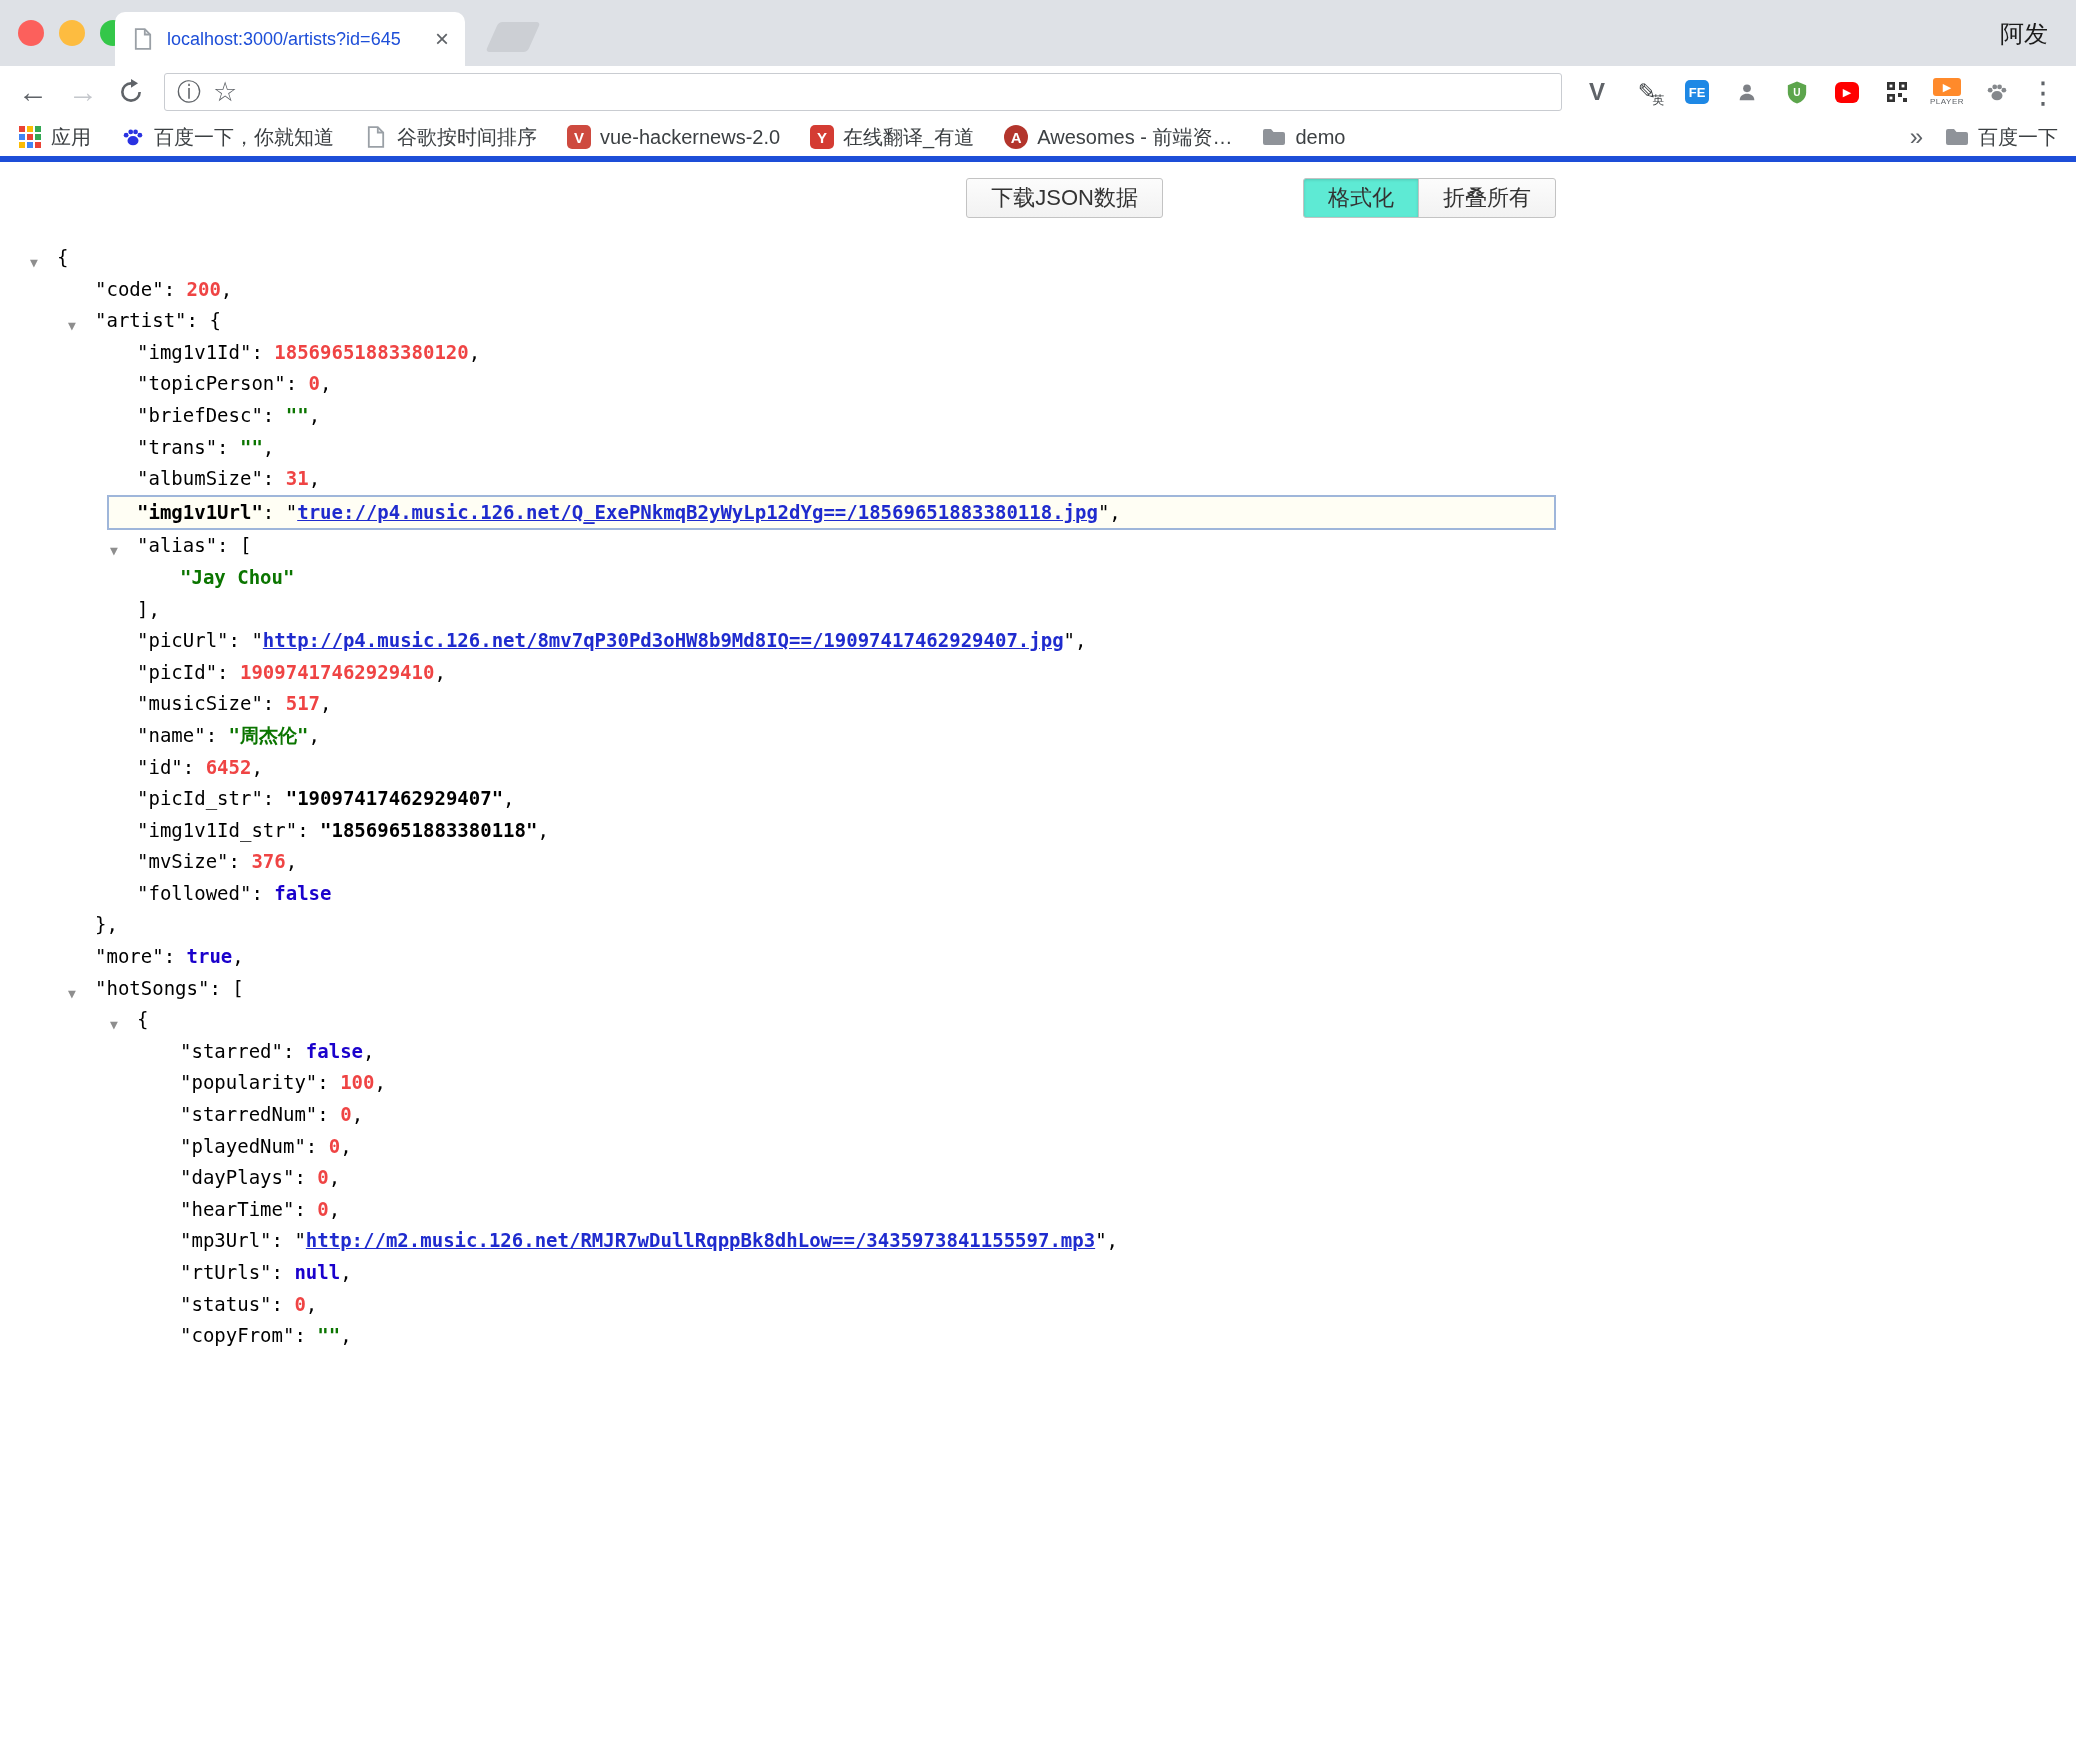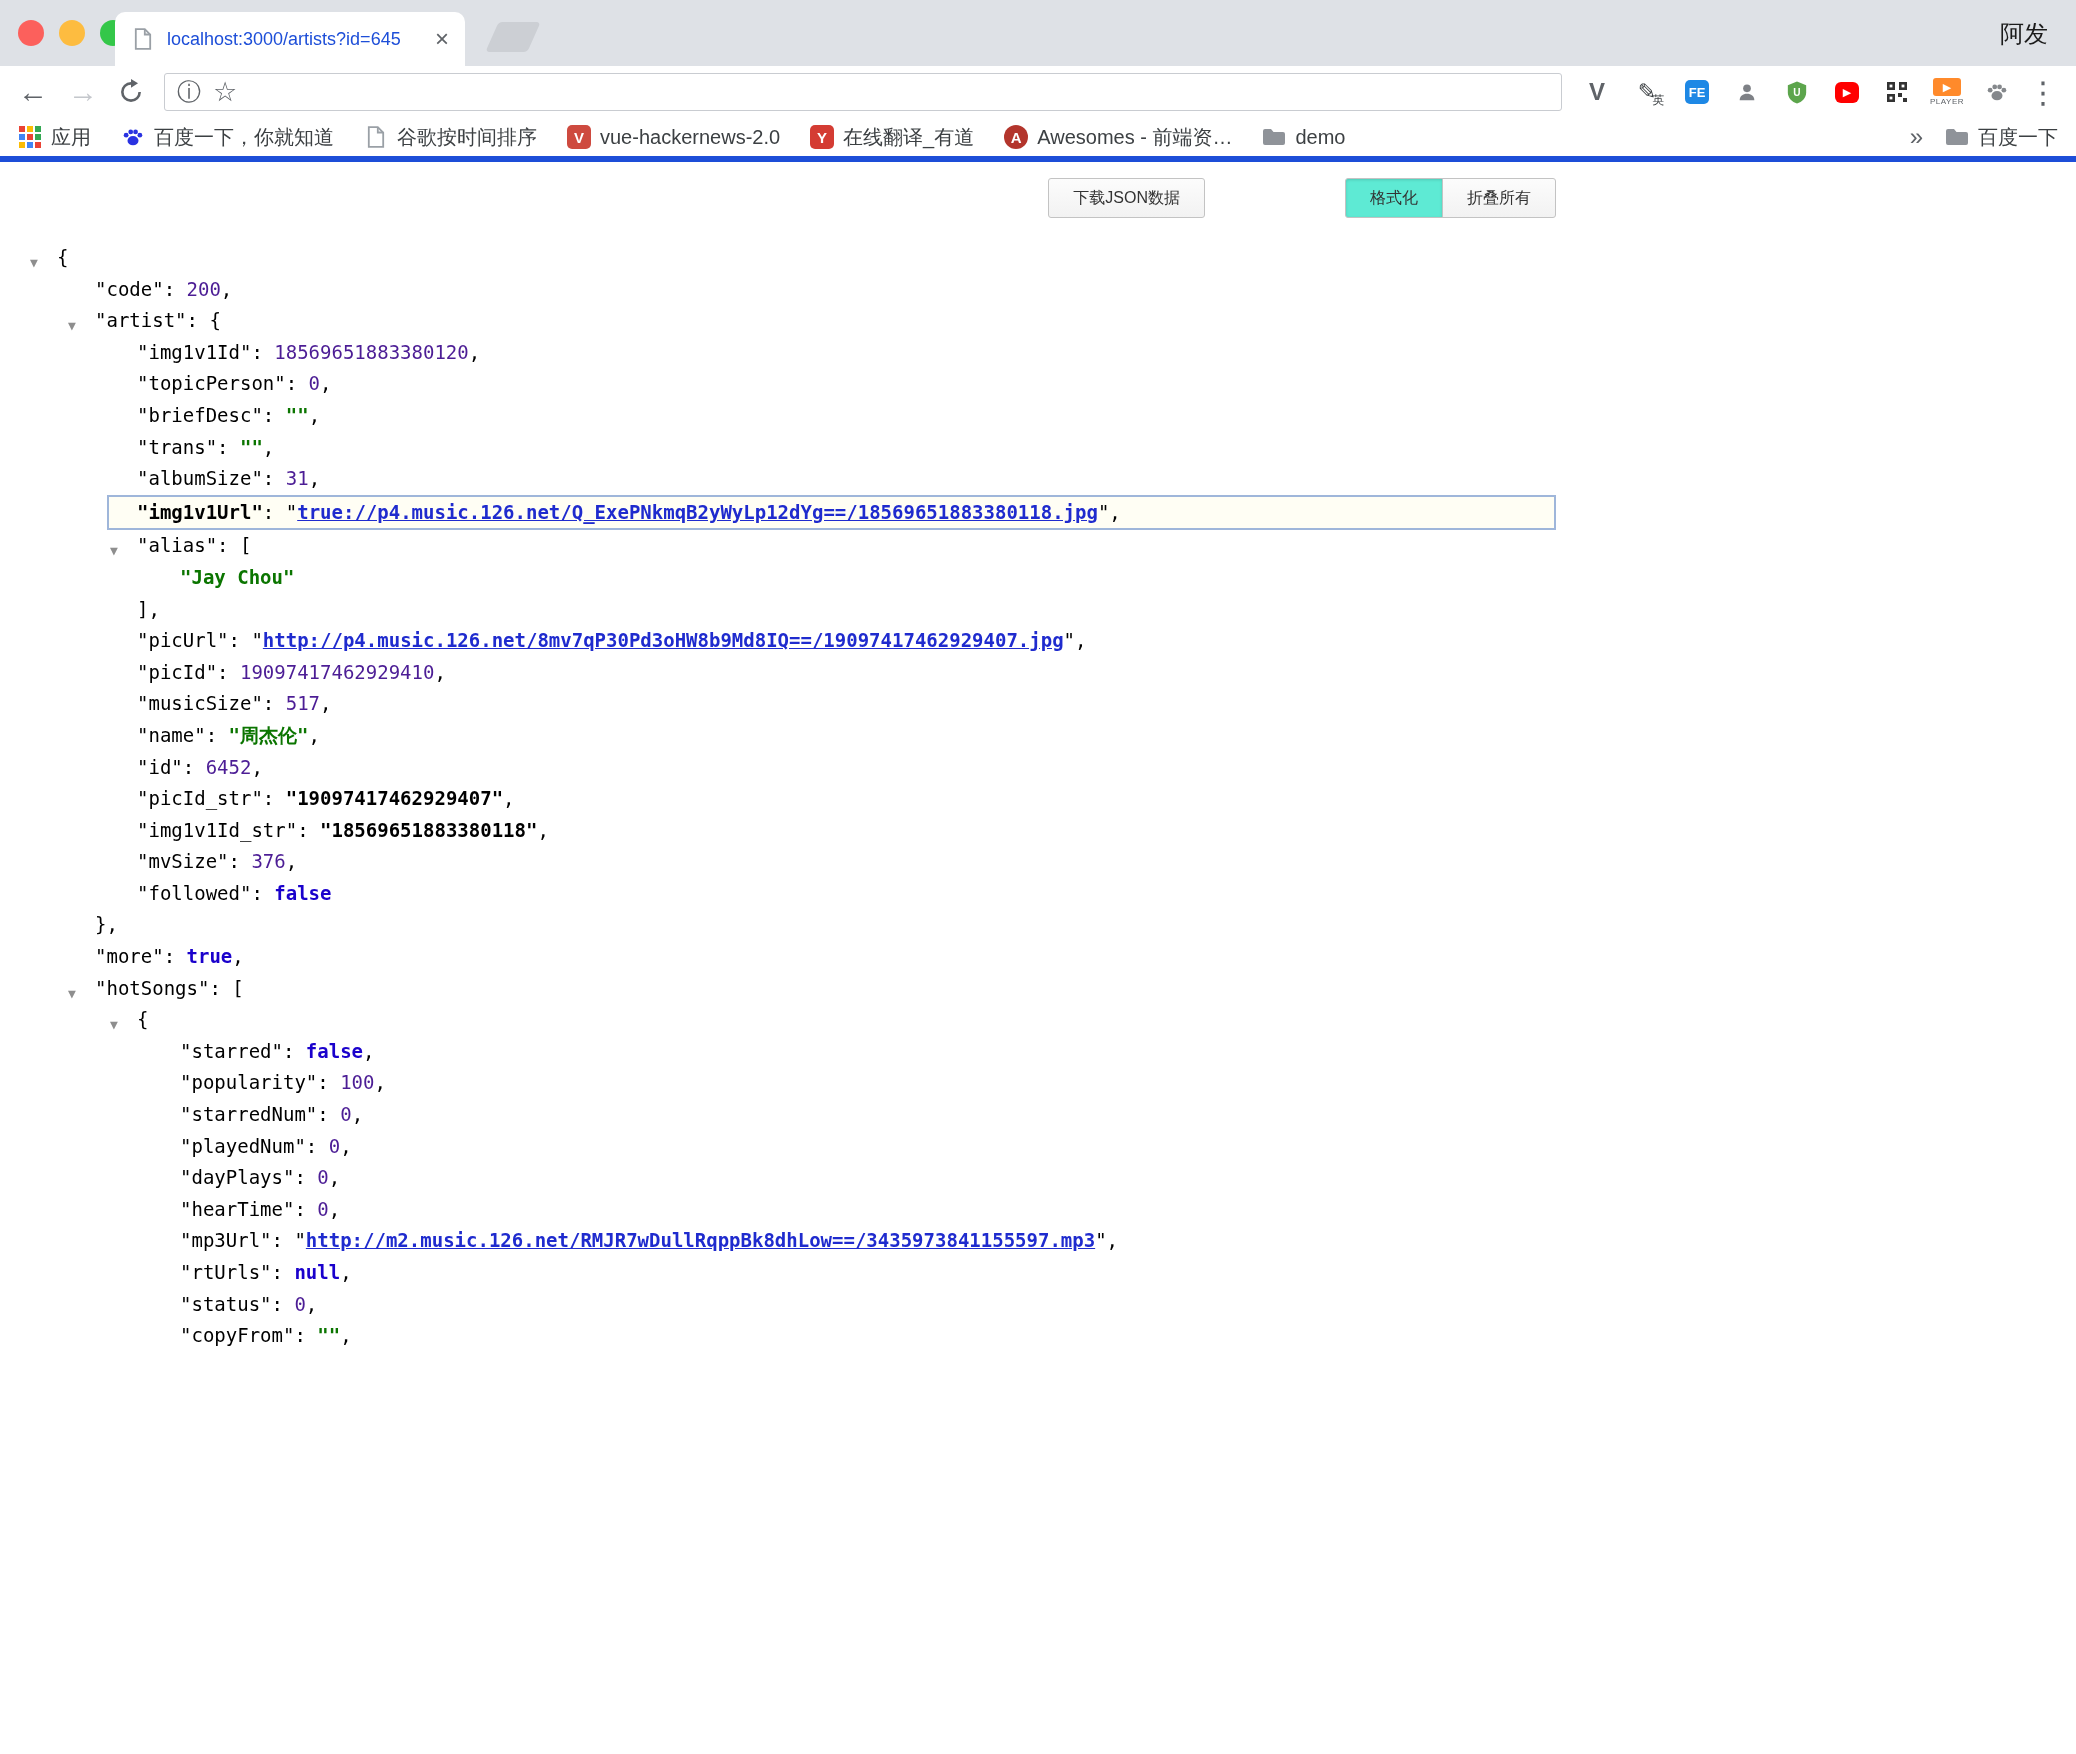--- a/index.html
+++ b/index.html
@@ -47,36 +47,36 @@
   .grid-icon i { display:block; }
   .pen-wrap { position:relative; font-size:22px; color:#3C4043; }
   .pen-sub { position:absolute; right:-8px; bottom:-4px; font-size:12px; color:#3C4043; }
   .player-box { width:28px; height:18px; border-radius:3px; display:flex; align-items:center; justify-content:center;
                 color:#fff; font-size:11px; }
   .player-label { font-size:8px; color:#5F6368; margin-top:1px; letter-spacing:.5px; }
 
   
   .main { width:1526px; margin-left:30px; padding-top:16px; }
   .actions { display:flex; justify-content:flex-end; align-items:center; }
-  .btn { height:40px; padding:0 24px; display:flex; align-items:center; font-size:16px; color:#333;
+  .btn { height:40px; padding:0 24px; display:flex; align-items:center; font-size:22px; color:#333;
          background:linear-gradient(#FCFCFC,#F2F2F2); border:1px solid #C3C3C3; border-radius:3px; }
   .btn.download { margin-right:140px; }
   .btn-group { display:flex; }
   .btn-group .btn { border-radius:0; }
   .btn-group .btn:first-child { border-radius:3px 0 0 3px; background:#5eead4;
                                 box-shadow:inset 0 1px 3px rgba(0,0,0,.15); }
   .btn-group .btn:last-child { border-radius:0 3px 3px 0; margin-left:-1px; }
 
   .json { margin-top:24px; font-family:"DejaVu Sans Mono", monospace; font-size:19px;
           line-height:31.6px; color:#000; }
   .line { position:relative; white-space:pre; }
   .tri { position:absolute; top:5px; font-size:13px; color:#8E8E8E; }
   .tok-key { color:#000; }
   .tok-p { color:#000; }
-  .tok-num { color:#4c1d95; font-weight:normal;margin-top:42px; }
+  .tok-num { color:#ef4444; font-weight:bold;margin-top:42px; }
   .tok-bool, .tok-null { color:#1A01CC; font-weight:bold; }
   .tok-str { color:#0B7500; font-weight:bold; }
   .tok-strd { color:#000; font-weight:bold; }
   .tok-link { color:#1F2BCE; font-weight:bold; text-decoration:underline; cursor:pointer; }
   .line.hl { background:#FFFEF4; border:2px solid #9FB6DA; }
   .line.hl .tok-key { font-weight:bold; }
 </style>
 </head>
 <body>
 

